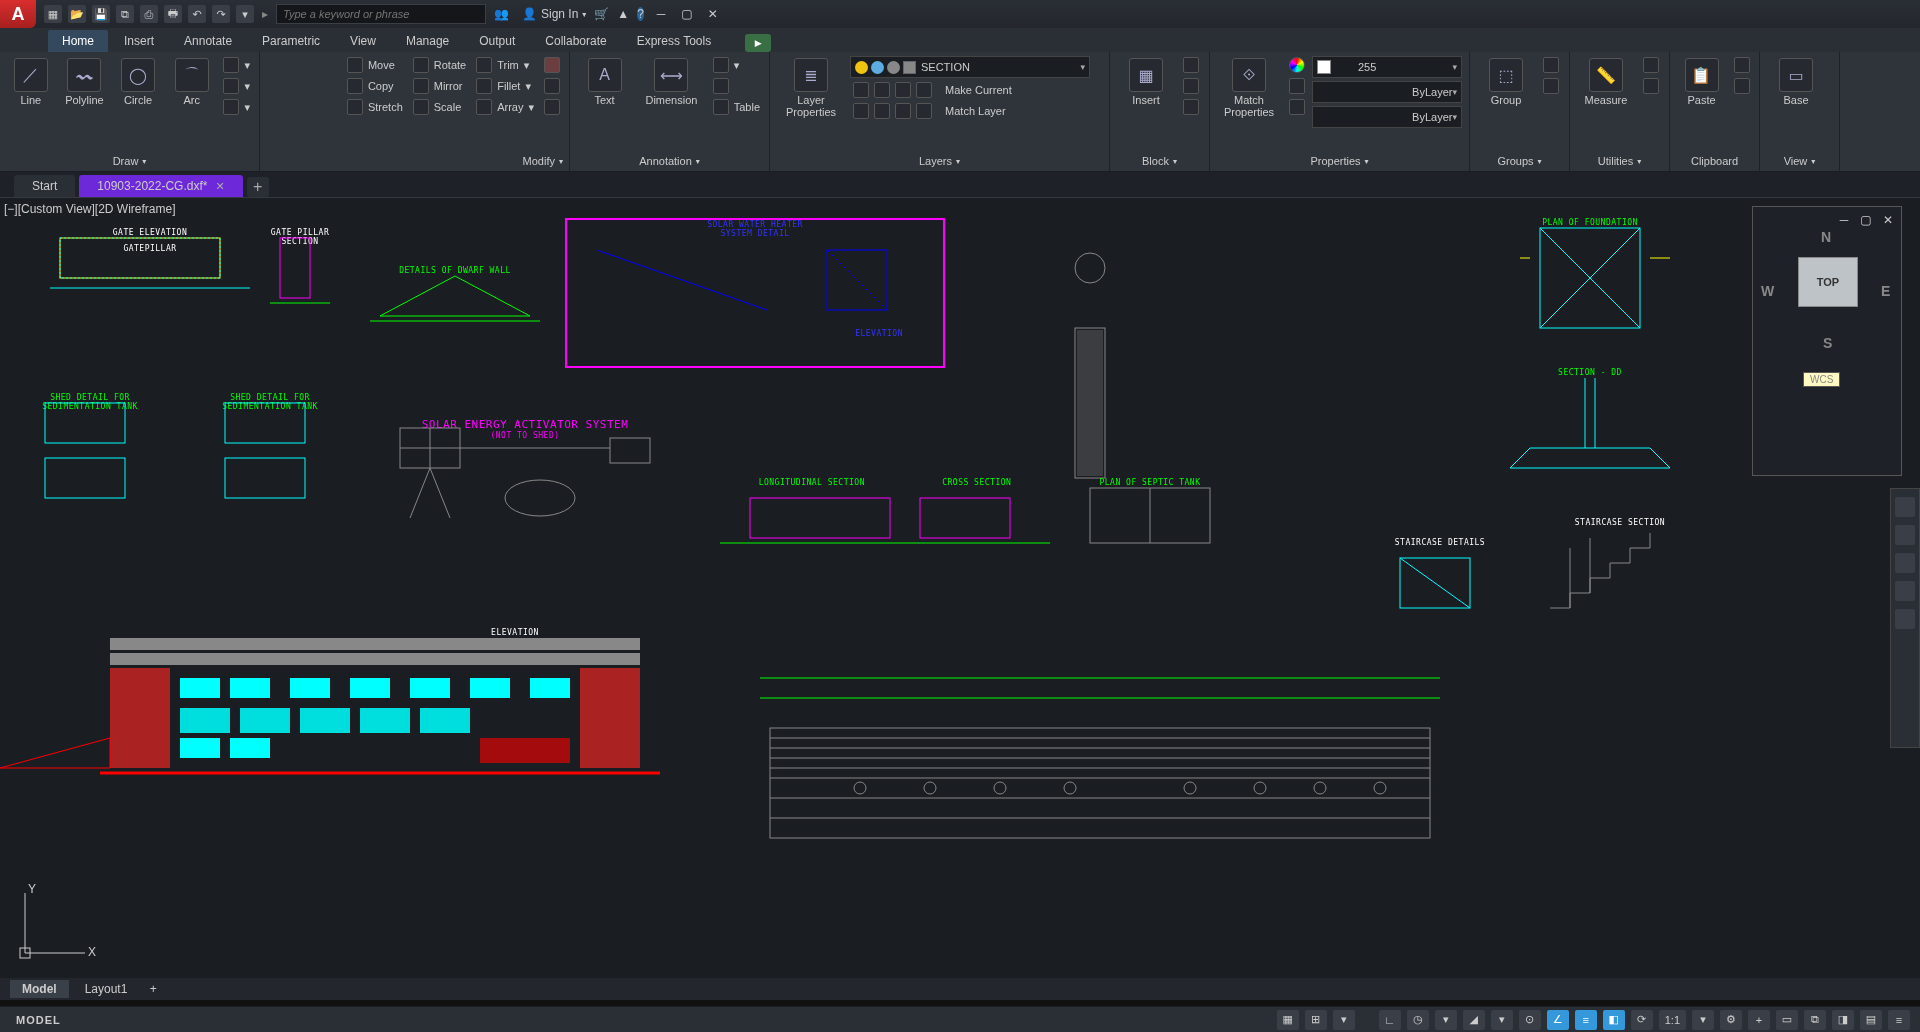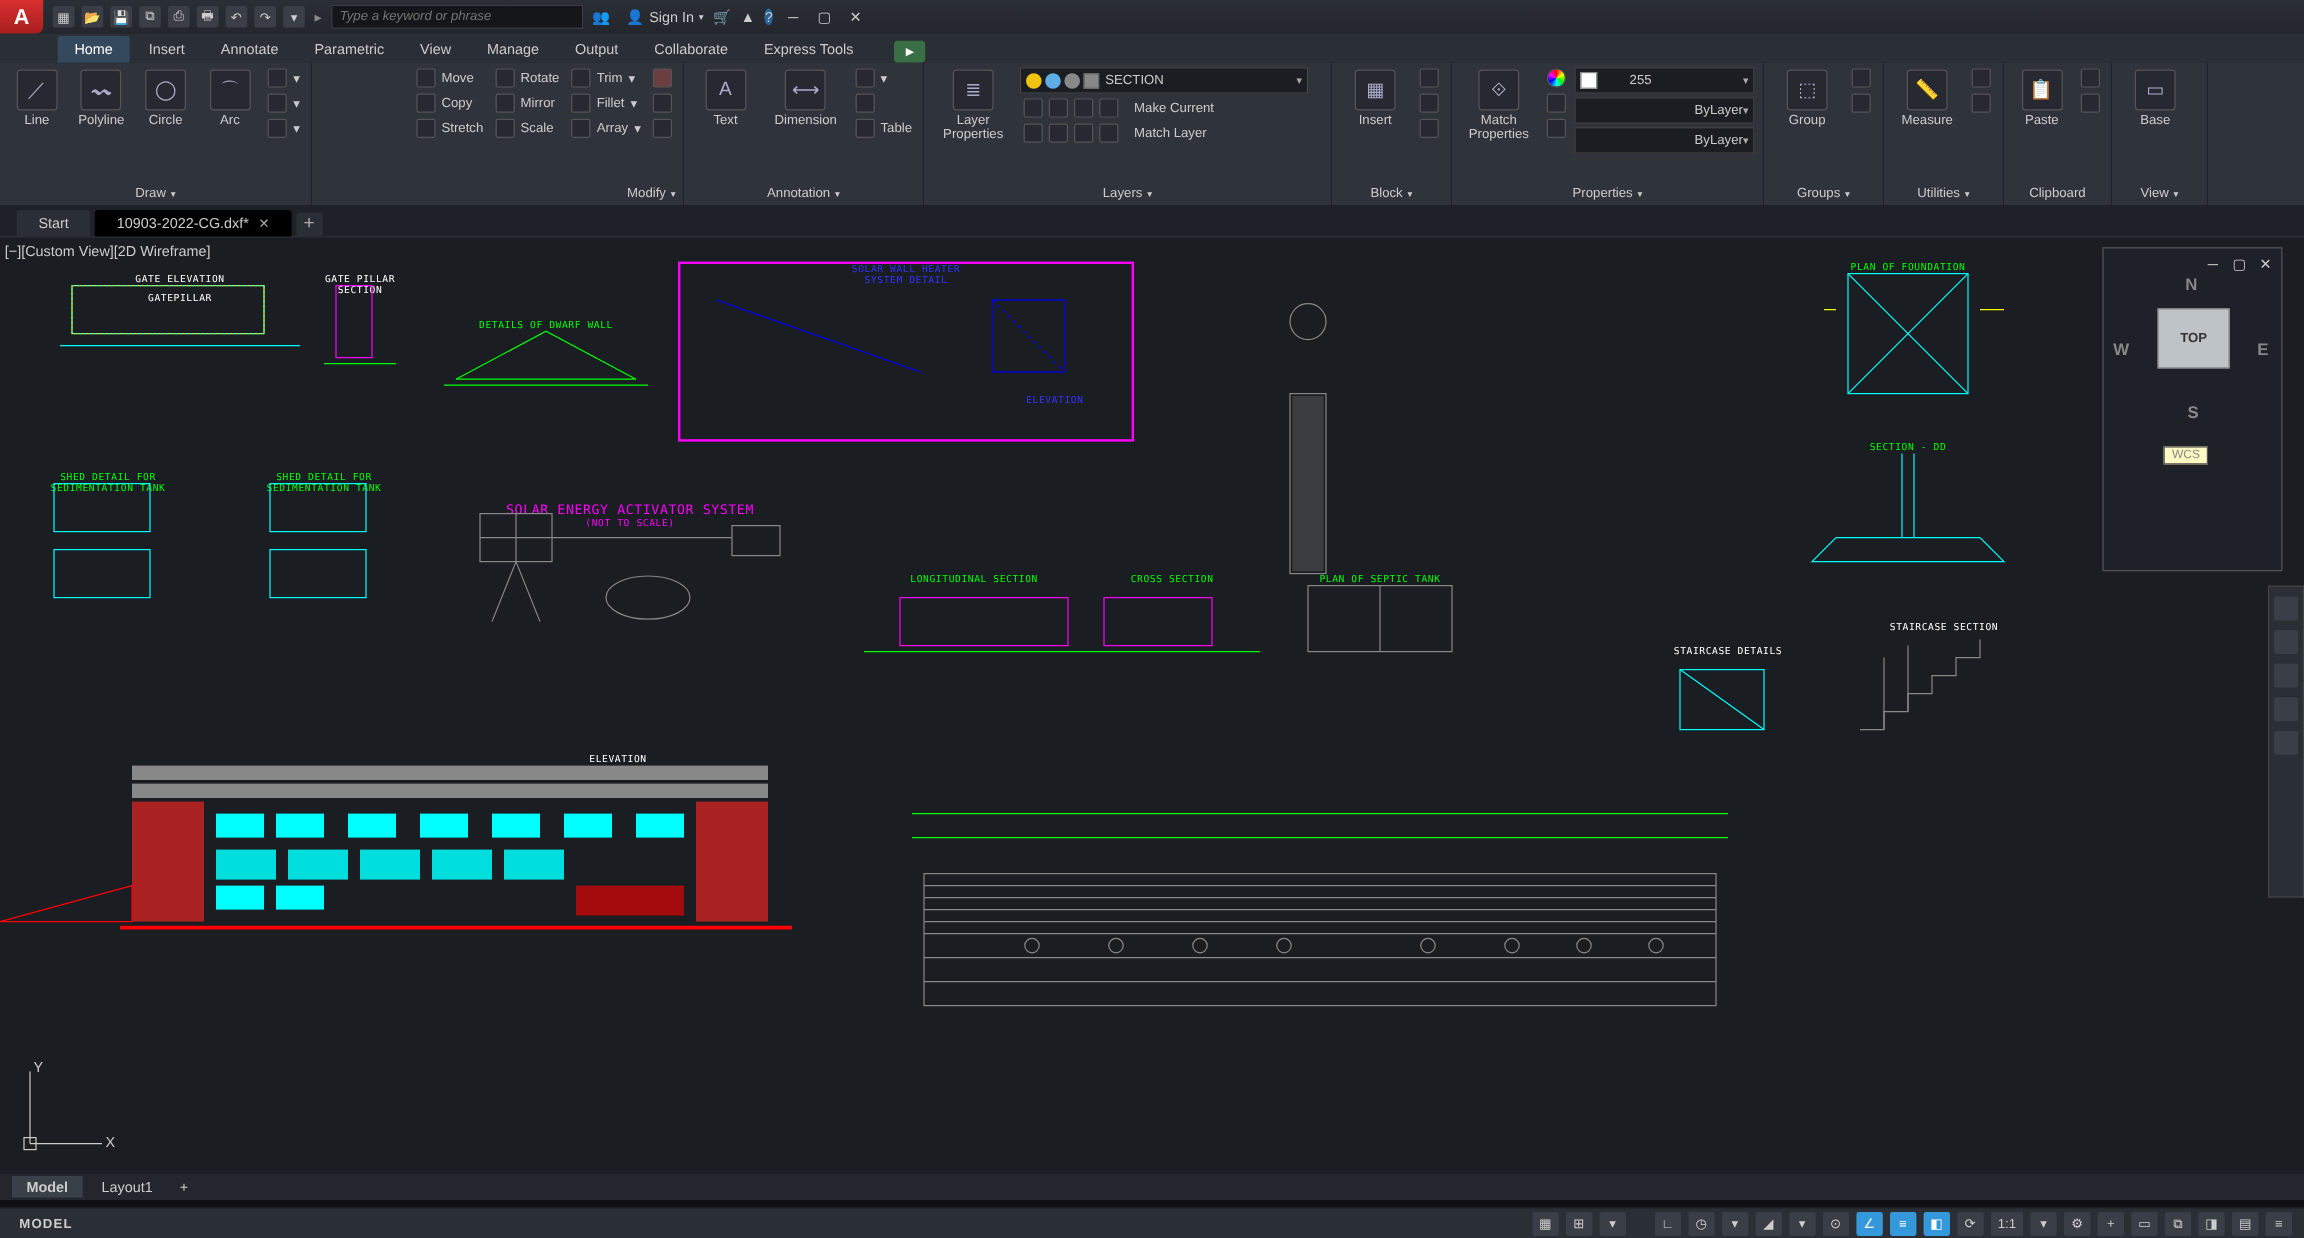--- a/index.html
+++ b/index.html
@@ -40,21 +40,21 @@
 .layer-sel .bulbs{display:flex;gap:3px;margin-right:5px;}
 .bulb{width:13px;height:13px;border-radius:50%;}
 .b-sun{background:#f1c40f;}
 .b-freeze{background:#5dade2;}
 .b-lock{background:#888;}
 .layer-swatch{width:13px;height:13px;background:#888;border:1px solid #666;}
 
 
 .doc-tabs { height:26px;background:#1e2228;display:flex;align-items:flex-end;padding-left:14px;gap:4px;border-bottom:1px solid #34383f; }
 .doc-tab { background:#2a2e35;color:#ccc;font-size:12px;padding:4px 18px;border-radius:3px 3px 0 0;display:flex;align-items:center;gap:8px;cursor:pointer;}
-.doc-tab.active{background:#000000;}
+.doc-tab.active{background:#6d28d9;}
 .doc-tab .x{font-size:11px;color:#aaa;}
 .new-tab{width:22px;height:20px;background:#2a2e35;color:#aaa;display:flex;align-items:center;justify-content:center;border-radius:3px;cursor:pointer;}
 
 
 .viewport { position:relative; height:780px; background:#1a1d22; overflow:hidden;}
 .vp-label { position:absolute;top:4px;left:4px;color:#ccc;font-size:12px; }
 .viewcube { position:absolute;top:8px;right:18px;width:150px;height:270px;border:1px solid #555;background:#1e2228; }
 .viewcube .cube{position:absolute;top:50px;left:45px;width:60px;height:50px;background:#bdc3c7;border:1px solid #888;display:flex;align-items:center;justify-content:center;font-size:11px;color:#333;font-weight:bold;}
 .viewcube .nsew{position:absolute;color:#888;font-size:14px;font-weight:bold;}
 .nsew.n{top:22px;left:68px;} .nsew.s{top:128px;left:70px;} .nsew.e{top:76px;left:128px;} .nsew.w{top:76px;left:8px;}
@@ -469,21 +469,21 @@
       </svg>
     <div class="lbl">DETAILS OF DWARF WALL</div>
   </div>
 
   <div class="dwg" style="top:20px;left:565px;width:380px;height:150px;border:2px solid #ff00ff;">
     <svg width="376" height="120">
         <line x1="30" y1="30" x2="200" y2="90" stroke="#0000ff"></line>
         <rect x="260" y="30" width="60" height="60" fill="none" stroke="#0000ff"></rect>
         <line x1="260" y1="30" x2="320" y2="90" stroke="#00f" stroke-dasharray="3"></line>
       </svg>
-    <div class="lbl" style="color:#3333ff;">SOLAR WALL HEATER</div>
+    <div class="lbl" style="color:#3333ff;">SOLAR WATER HEATER</div>
     <div class="lbl" style="color:#3333ff;">SYSTEM DETAIL</div>
     <div class="lbl" style="color:#3333ff;position:absolute;right:40px;bottom:28px;">ELEVATION</div>
   </div>
 
   <div class="dwg" style="top:50px;left:1060px;">
     <svg width="60" height="260">
         <circle cx="30" cy="20" r="15" fill="none" stroke="#888"></circle>
         <rect x="15" y="80" width="30" height="150" fill="none" stroke="#888"></rect>
         <rect x="17" y="82" width="26" height="146" fill="#888" fill-opacity="0.3"></rect>
       </svg>
@@ -531,21 +531,21 @@
         <rect x="20" y="10" width="60" height="40" fill="none" stroke="#888"></rect>
         <line x1="20" y1="30" x2="80" y2="30" stroke="#888"></line>
         <line x1="50" y1="10" x2="50" y2="50" stroke="#888"></line>
         <line x1="50" y1="50" x2="30" y2="100" stroke="#888"></line>
         <line x1="50" y1="50" x2="70" y2="100" stroke="#888"></line>
         <ellipse cx="160" cy="80" rx="35" ry="18" fill="none" stroke="#888"></ellipse>
         <line x1="80" y1="30" x2="230" y2="30" stroke="#888"></line>
         <rect x="230" y="20" width="40" height="25" fill="none" stroke="#888"></rect>
       </svg>
     <div class="lbl mag" style="font-size:11px;">SOLAR ENERGY ACTIVATOR SYSTEM</div>
-    <div class="lbl mag">(NOT TO SCALE)</div>
+    <div class="lbl mag">(NOT TO SHED)</div>
   </div>
 
   <div class="dwg" style="top:280px;left:720px;width:330px;">
     <svg width="330" height="90">
         <rect x="30" y="20" width="140" height="40" fill="none" stroke="#ff00ff"></rect>
         <rect x="200" y="20" width="90" height="40" fill="none" stroke="#ff00ff"></rect>
         <line x1="0" y1="65" x2="330" y2="65" stroke="#0f0"></line>
       </svg>
     <div style="display:flex;justify-content:space-around;">
         <div class="lbl">LONGITUDINAL SECTION</div>

